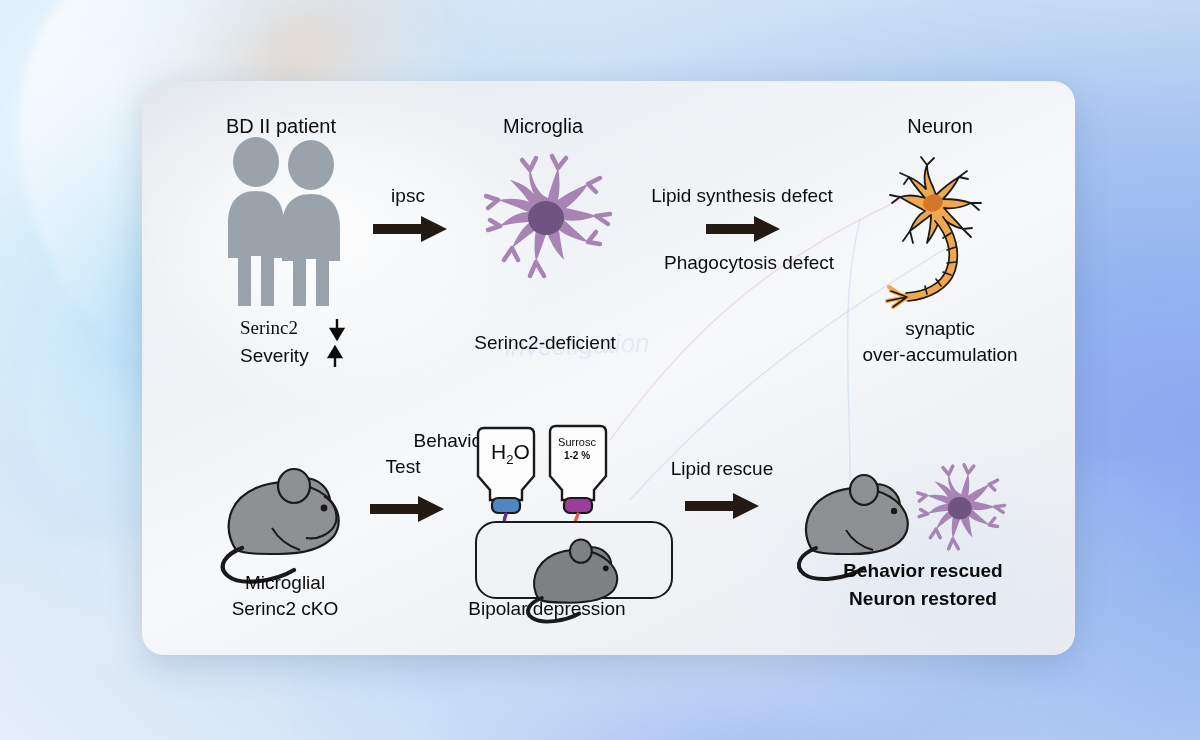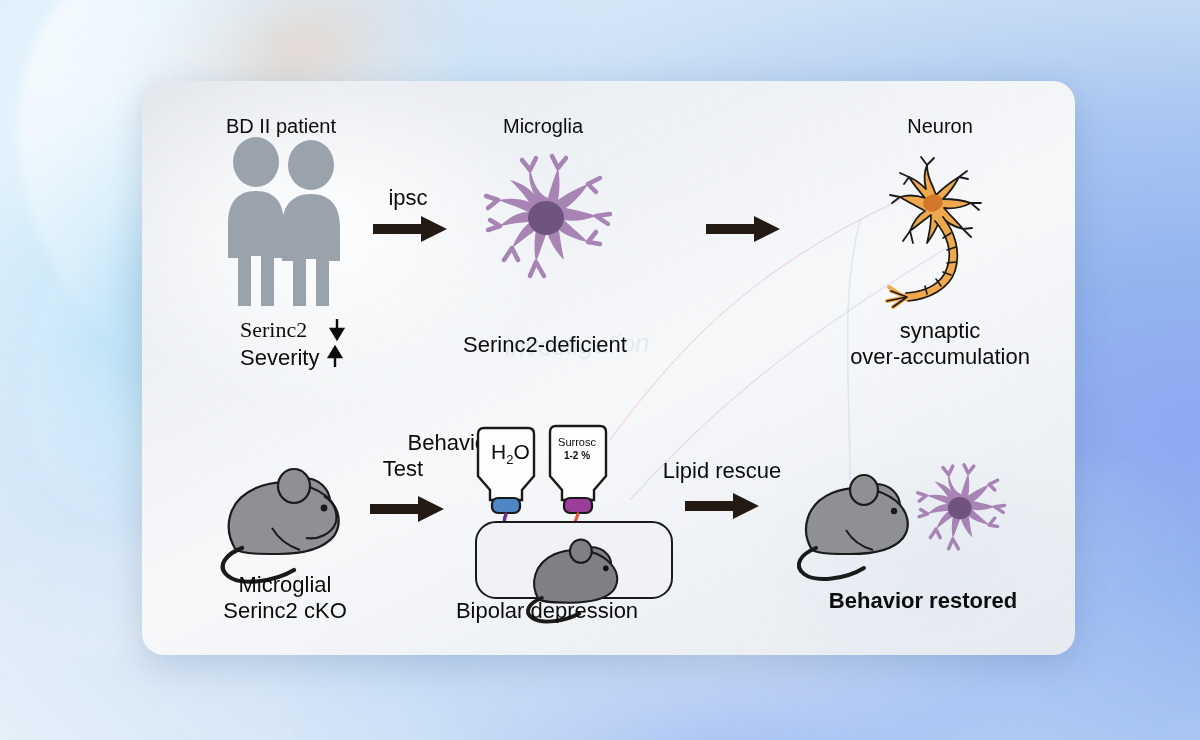--- a/index.html
+++ b/index.html
@@ -76,21 +76,21 @@
   }
   .panel-tint{
     position:absolute;right:0;bottom:0;width:48%;height:54%;
     background:radial-gradient(60% 60% at 70% 75%, rgba(228,234,243,.9), rgba(228,234,243,0) 75%);
     border-radius:22px;pointer-events:none;
   }
 
   
   .lbl{position:absolute;color:#0c0c0c;white-space:pre;line-height:1.18;}
   .t-head{font-size:20px;}
-  .t-body{font-size:22px;}
+  .t-body{font-size:19px;}
   .center{text-align:right;transform:translateX(-50%);}
 
   
   .arrow{position:absolute;}
 
   svg{display:block;overflow:visible;}
 
   
   .wm{position:absolute;color:rgba(120,150,200,.13);font-size:26px;font-style:italic;pointer-events:none;white-space:nowrap;}
   .wm2{position:absolute;pointer-events:none;}
@@ -177,23 +177,25 @@
       <path d="M124,64 L138,62 M124,64 L136,72"></path>
       <path d="M116,32 L128,26 M116,32 L124,40"></path>
       <path d="M86,16 L80,4 M86,16 L94,6"></path>
       <path d="M28,74 L16,78 M28,74 L18,68"></path>
     </g>
     <ellipse cx="74" cy="66" rx="18" ry="17" fill="#6f5480"></ellipse>
   </svg>
 
   <div class="lbl t-body center" style="left:545px;top:332px;">Serinc2-deficient</div>
 
+  <div class="lbl t-body center" style="left:742px;top:185px;">Lipid synthesis defect</div>
   <svg class="arrow" style="left:706px;top:215px;" width="76" height="30">
     <path d="M0,9 L48,9 L48,1 L74,14 L48,27 L48,19 L0,19 Z" fill="#231a14"></path>
   </svg>
+  <div class="lbl t-body center" style="left:749px;top:252px;">Phagocytosis defect</div>
 
   <div class="lbl t-head center" style="left:940px;top:115px;">Neuron</div>
 
   <svg style="position:absolute;left:855px;top:155px;" width="145" height="165">
     <g stroke="#1a1a1a" stroke-width="1.8" stroke-linejoin="round" stroke-linecap="round">
 
       <path d="M78,32
                C74,24 72,16 72,10 C69,17 69,26 71,34
                C65,28 59,24 54,22 C58,29 65,37 70,43
                C61,40 52,40 45,42 C53,47 63,52 70,56
@@ -335,15 +337,16 @@
         <path d="M116,90 L128,92 M116,90 L124,80"></path>
         <path d="M124,64 L138,62 M124,64 L136,72"></path>
         <path d="M116,32 L128,26 M116,32 L124,40"></path>
         <path d="M86,16 L80,4 M86,16 L94,6"></path>
         <path d="M28,74 L16,78 M28,74 L18,68"></path>
       </g>
       <ellipse cx="74" cy="66" rx="17" ry="16" fill="#6f5480"></ellipse>
     </g>
   </svg>
 
-  <div class="lbl t-body center" style="left:923px;top:588px;font-weight:bold;">Behavior restored</div>
+  <div class="lbl t-body center" style="left:923px;top:560px;font-weight:bold;">Behavior rescued</div>
+  <div class="lbl t-body center" style="left:923px;top:588px;font-weight:bold;">Neuron restored</div>
 
 </div>
 
 </body></html>

